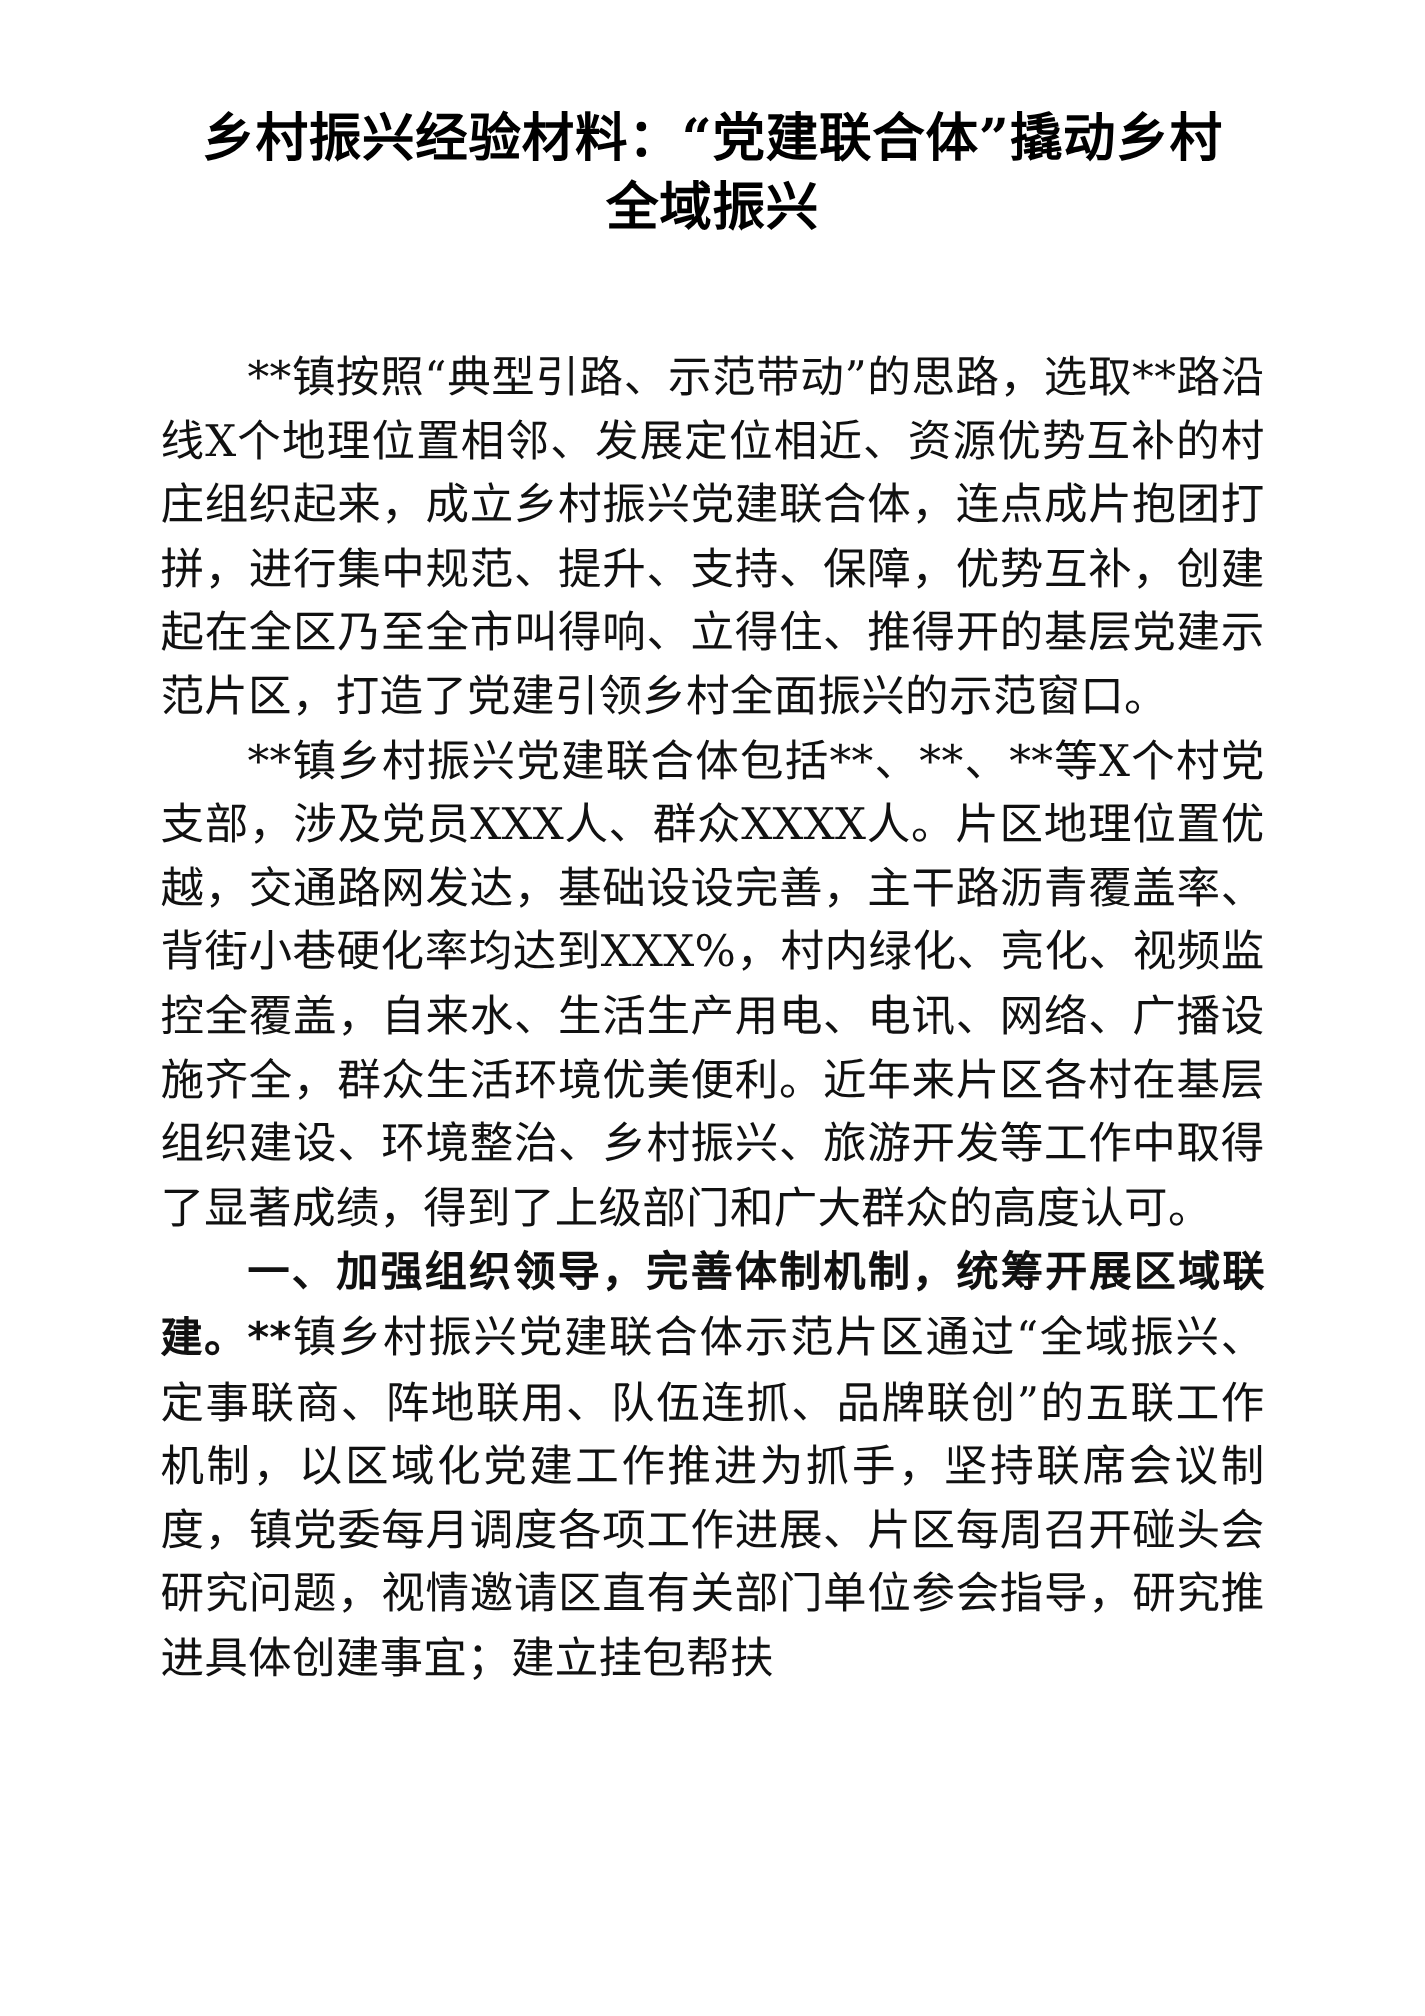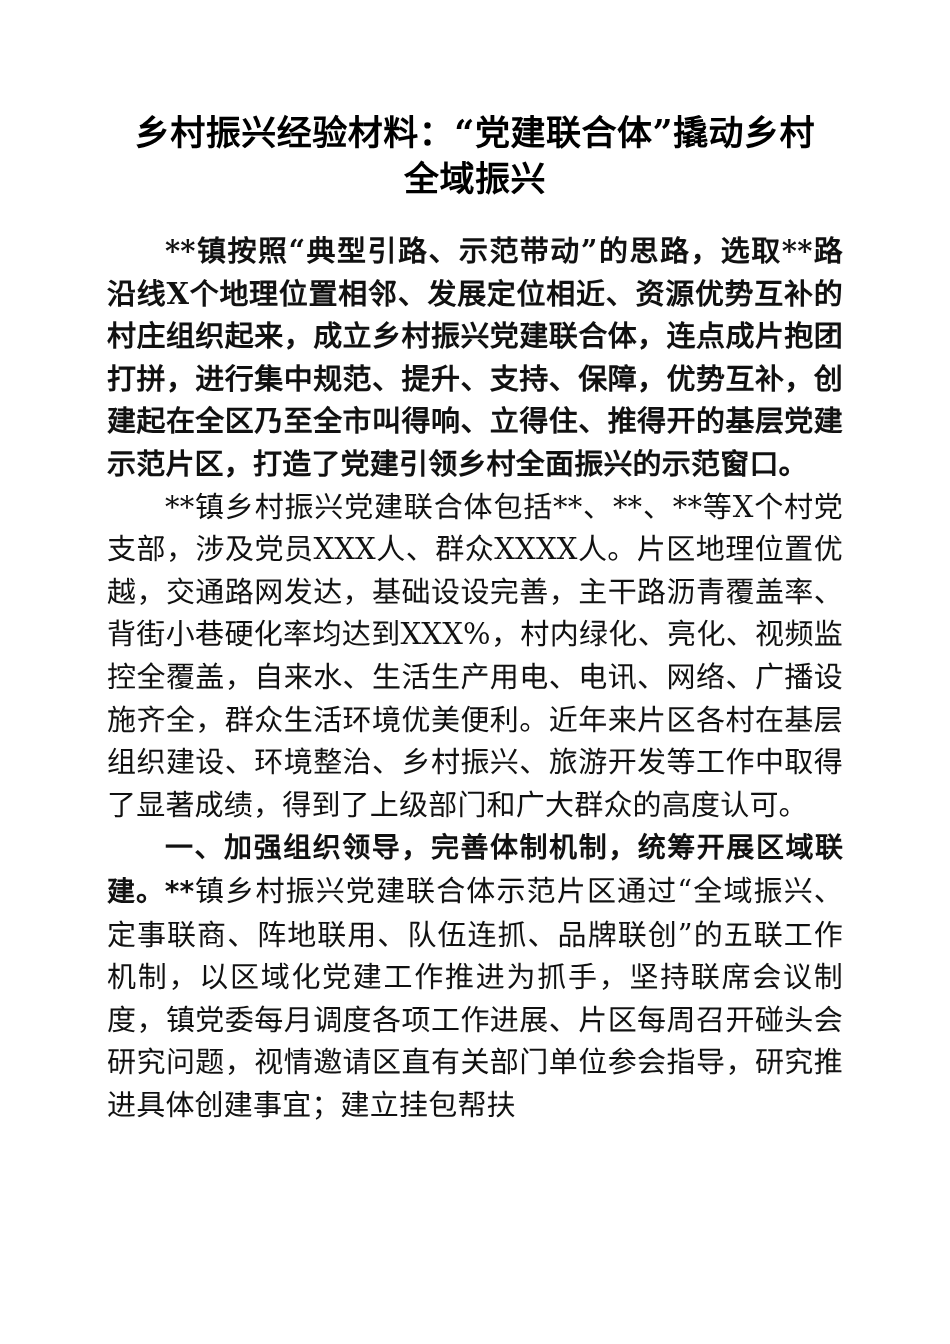--- a/index.html
+++ b/index.html
@@ -27,21 +27,21 @@
   .content {
     position: absolute;
     left: 107px;
     top: 0;
     width: 736px;
   }
 
   
   .doc-title {
     margin: 0;
-    padding-top: 110px;
+    padding-top: 70px;
     font-family: "DejaVu Serif", "Liberation Serif", serif;
     font-weight: 700;
     font-size: 35px;
     line-height: 46px;
     text-align: center;
     letter-spacing: 0.5px;
     color: #000000;
     white-space: pre-line;
   }
 
@@ -54,22 +54,21 @@
     text-align: justify;
     text-align-last: left;
     text-justify: inter-character;
     letter-spacing: 0.2px;
     color: #111111;
     text-indent: 2em;
     word-break: break-all;
   }
 
   .para-first {
-    margin-top: 28px;
-    font-weight: bold;
+    margin-top: 68px;
   }
 
   .para + .para {
     margin-top: 0;
   }
 
   
   .heading-run {
     font-family: "DejaVu Sans", "Liberation Sans", sans-serif;
     font-weight: 700;

